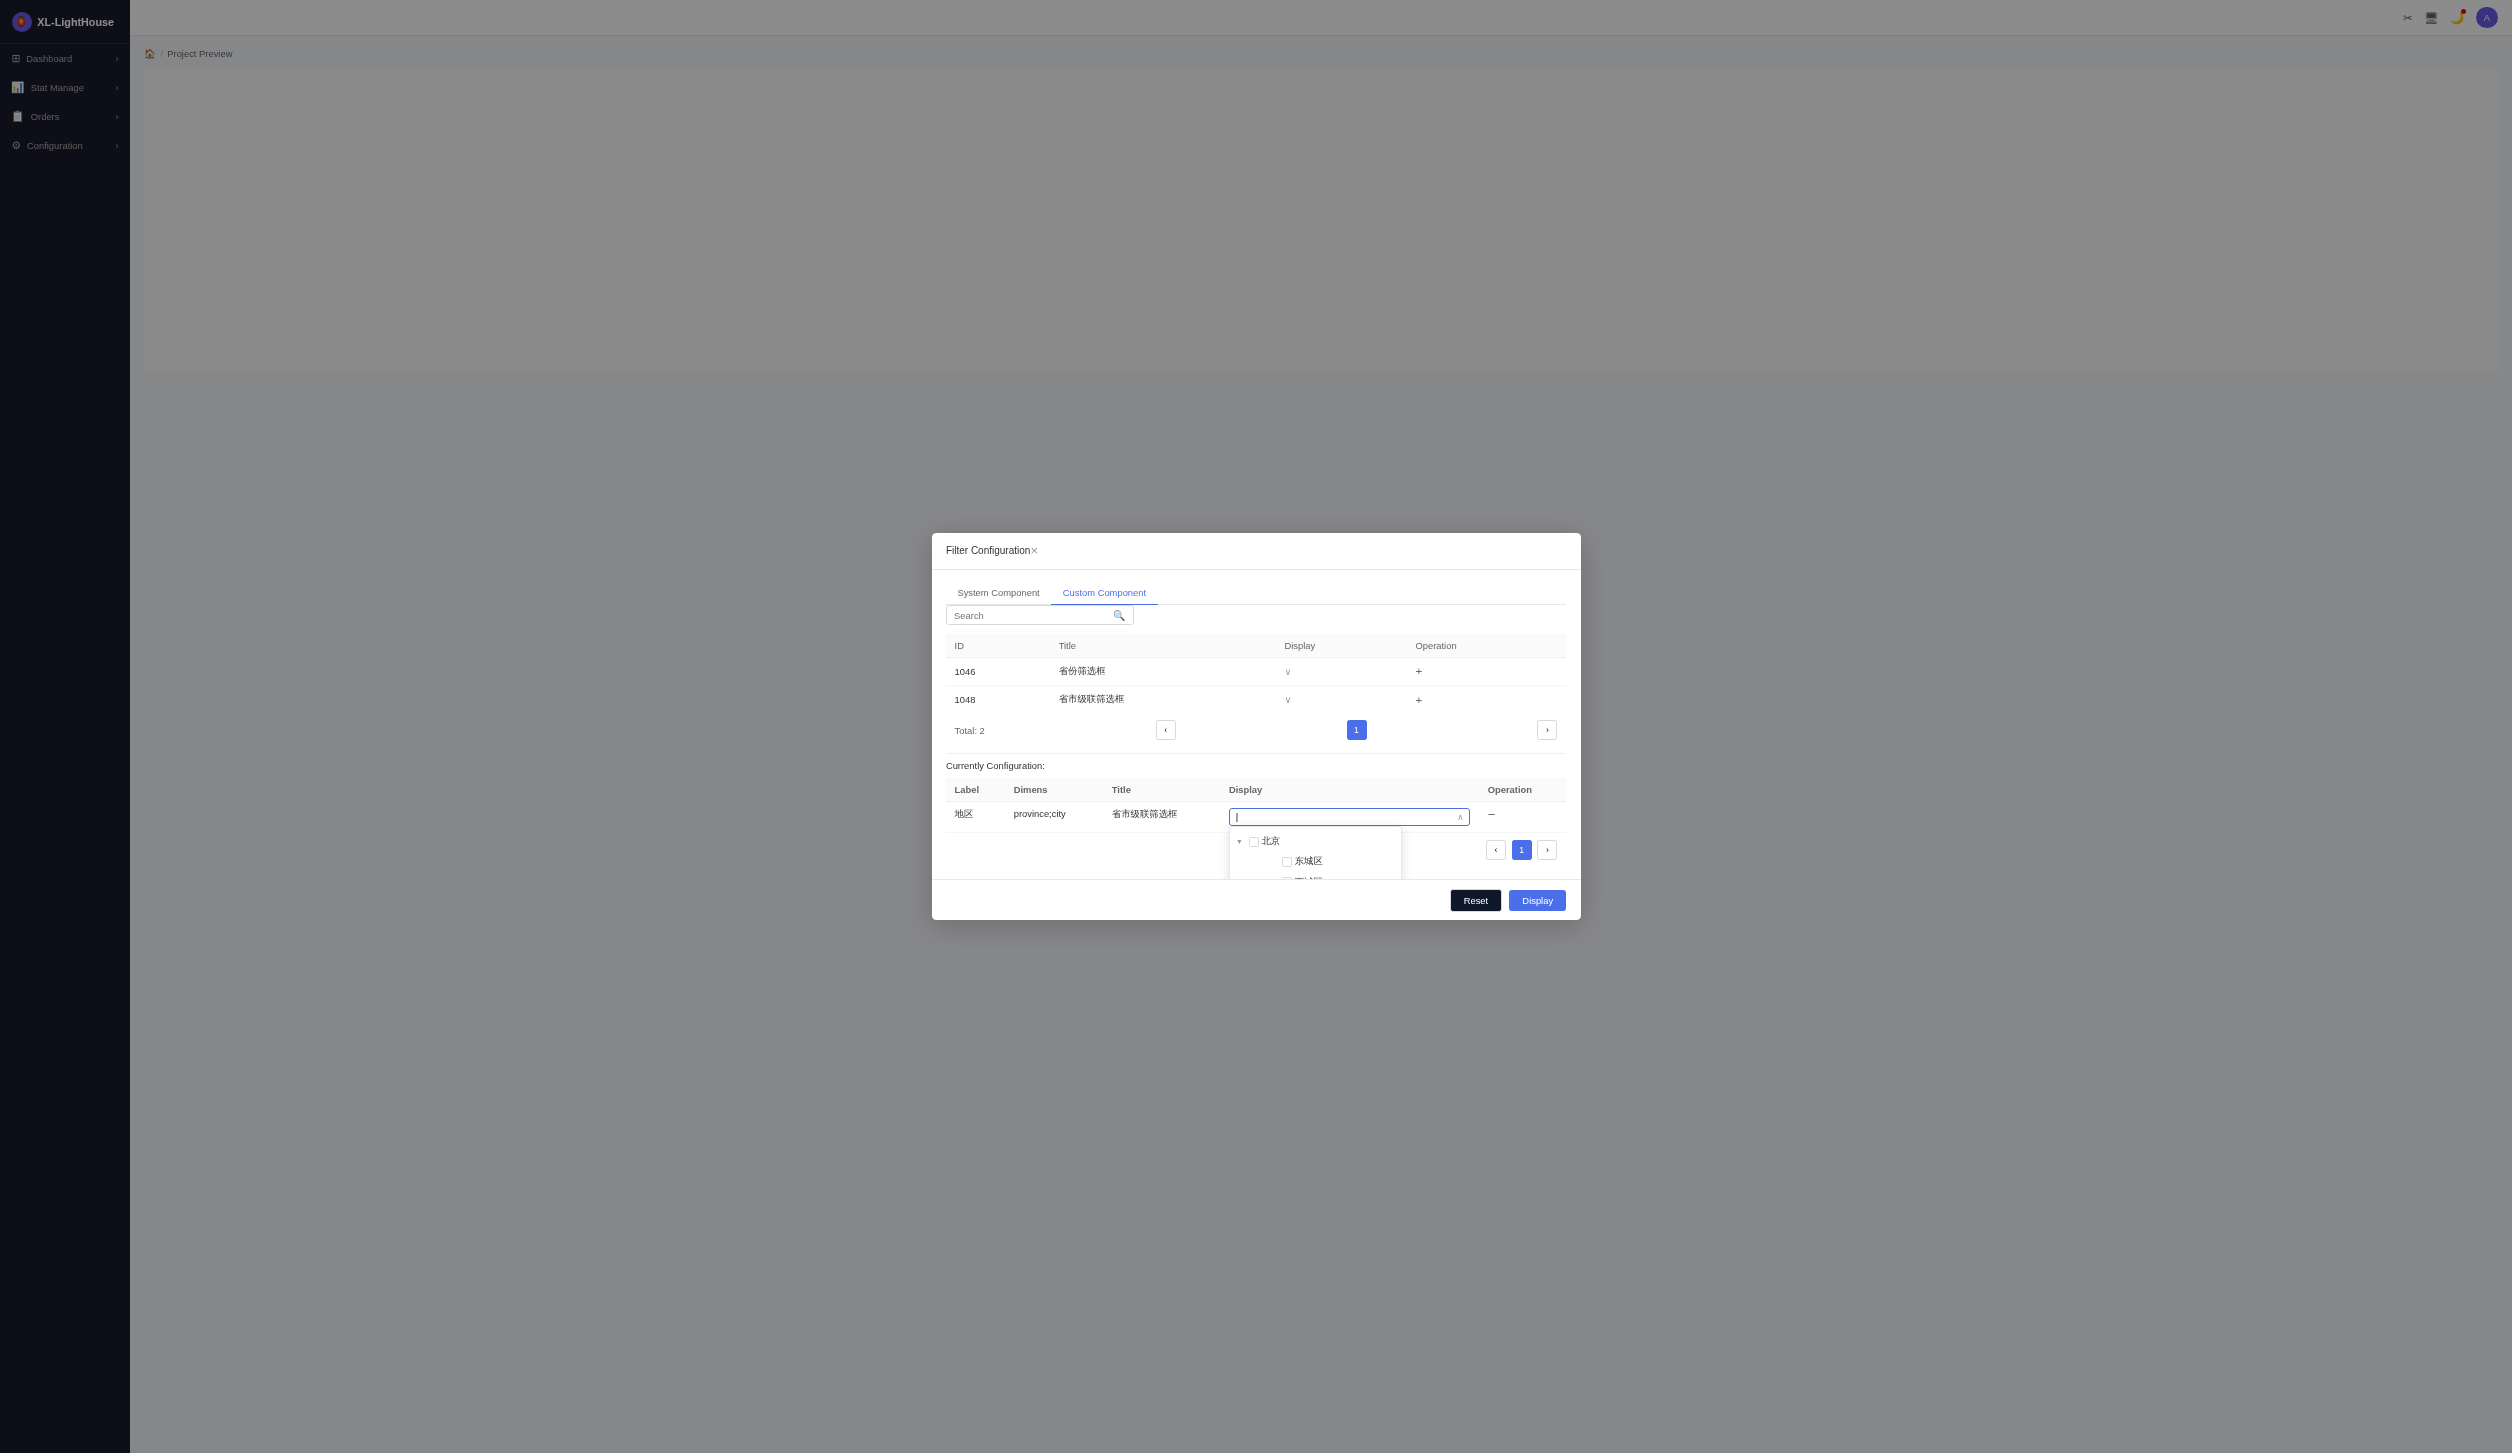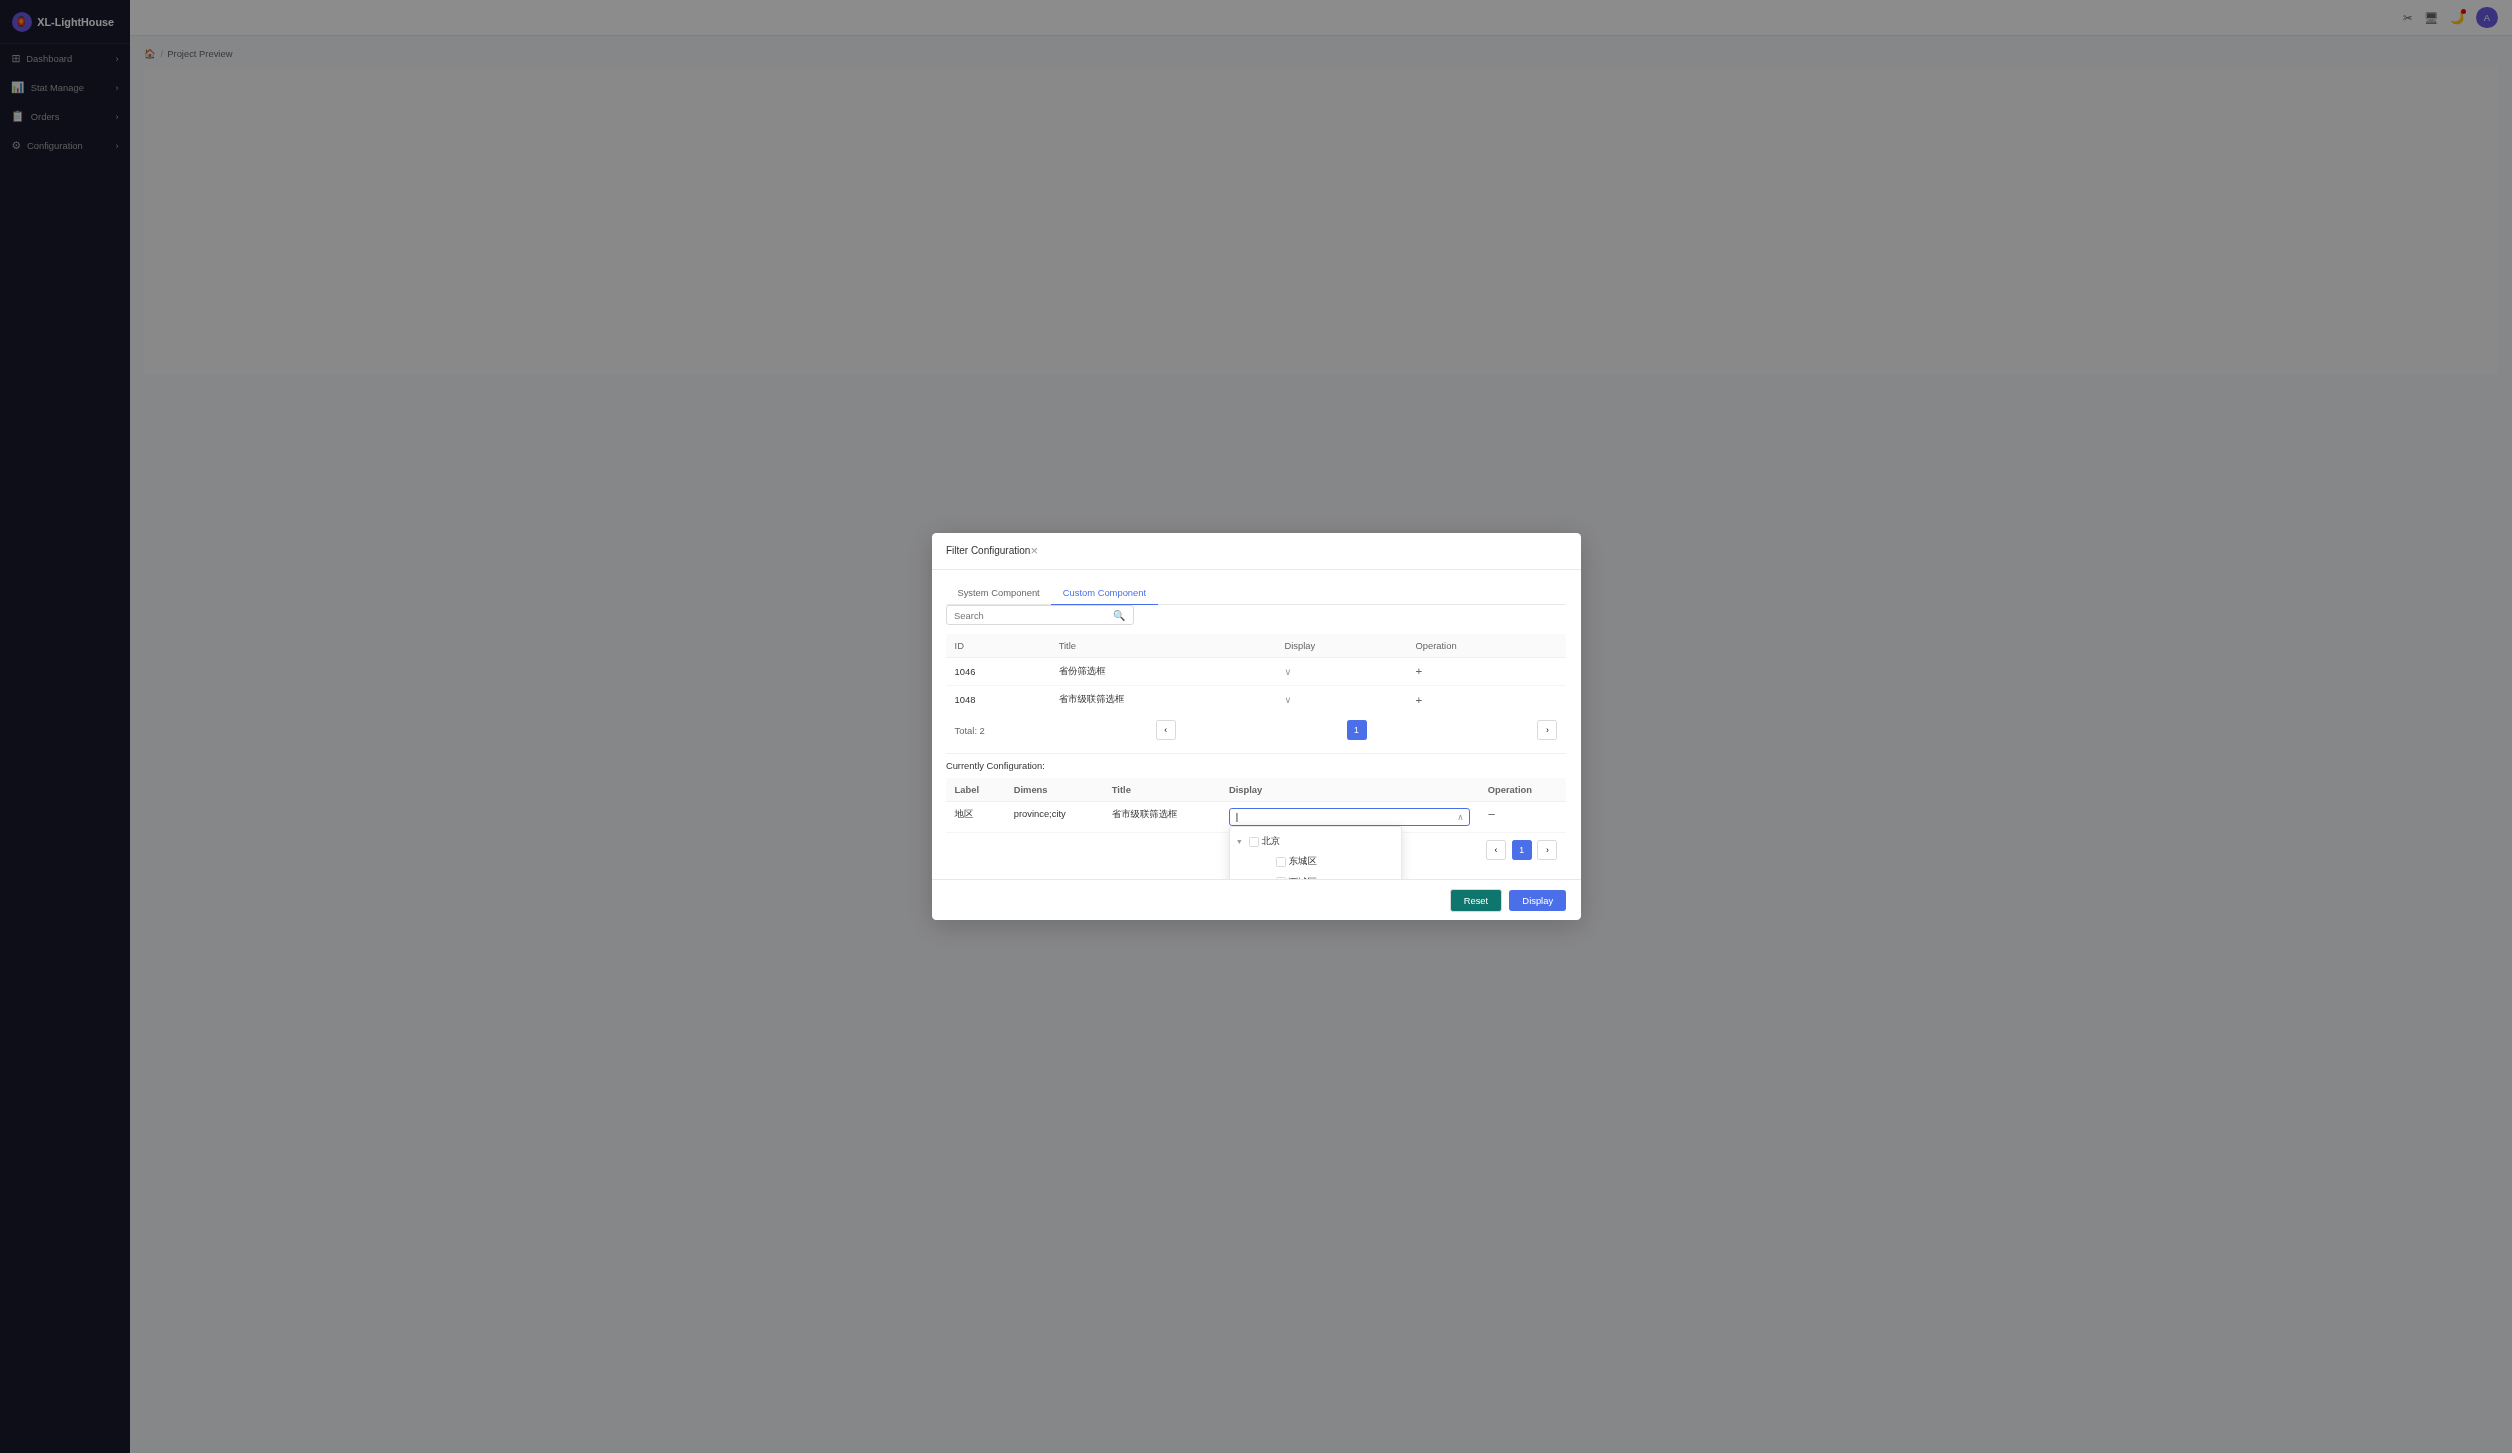--- a/index.html
+++ b/index.html
@@ -66,30 +66,30 @@
 
     
     .dropdown-container { position: relative; }
     .dropdown-trigger { display: flex; align-items: center; border: 0.7px solid #4a6fe8; border-radius: 2.9px; padding: 2.9px 5.8px; background: white; cursor: pointer; min-width: 166px; font-size: 9.4px; color: #333; }
     .dropdown-trigger input { border: none; outline: none; flex: 1; font-size: 9.4px; }
     .dropdown-trigger-arrow { color: #999; font-size: 8.7px; }
 
     .dropdown-panel { position: absolute; top: 100%; left: 0; background: white; border: 0.7px solid #e8e8e8; border-radius: 2.9px; box-shadow: 0 2.9px 11.5px rgba(0,0,0,0.12); z-index: 100; min-width: 173px; max-height: 144px; overflow-y: auto; padding: 4.3px 0; }
     .tree-item { display: flex; align-items: center; gap: 2.9px; padding: 3.6px 5.8px; cursor: pointer; font-size: 9.4px; color: #333; }
     .tree-item-parent { font-weight: 500; }
-    .tree-item-child { padding-left: 33px; }
+    .tree-item-child { padding-left: 3px; margin-left: 36px; }
     .tree-expand { width: 10px; font-size: 7.2px; color: #999; cursor: pointer; }
     .tree-checkbox { width: 10px; height: 10px; border: 0.7px solid #d9d9d9; border-radius: 1.4px; flex-shrink: 0; }
     .tree-label { flex: 1; }
 
     .minus-icon { color: #666; font-size: 13px; cursor: pointer; line-height: 1; }
 
     
     .modal-footer { display: flex; align-items: center; justify-content: flex-end; padding: 8.7px 14.4px; border-top: 0.7px solid #e8e8e8; gap: 7.2px; }
-    .btn-reset { padding: 5px 13px; border: 0.7px solid #d9d9d9; background: #0f766e; color: white; border-radius: 2.9px; cursor: pointer; font-size: 9.4px; }
+    .btn-reset { padding: 5px 13px; border: 0.7px solid #d9d9d9; background: #0f172a; color: white; border-radius: 2.9px; cursor: pointer; font-size: 9.4px; }
     .btn-submit { padding: 5px 13px; background: #4a6fe8; color: white; border: none; border-radius: 2.9px; cursor: pointer; font-size: 9.4px; }
 
     
     .config-pagination { display: flex; align-items: center; justify-content: flex-end; padding: 7.2px 8.7px; gap: 5.8px; font-size: 9.4px; color: #666; }
 
     .divider { height: 0.7px; background: #f0f0f0; margin: 5.8px 0; }
   </style>
 </head>
 <body>
 

